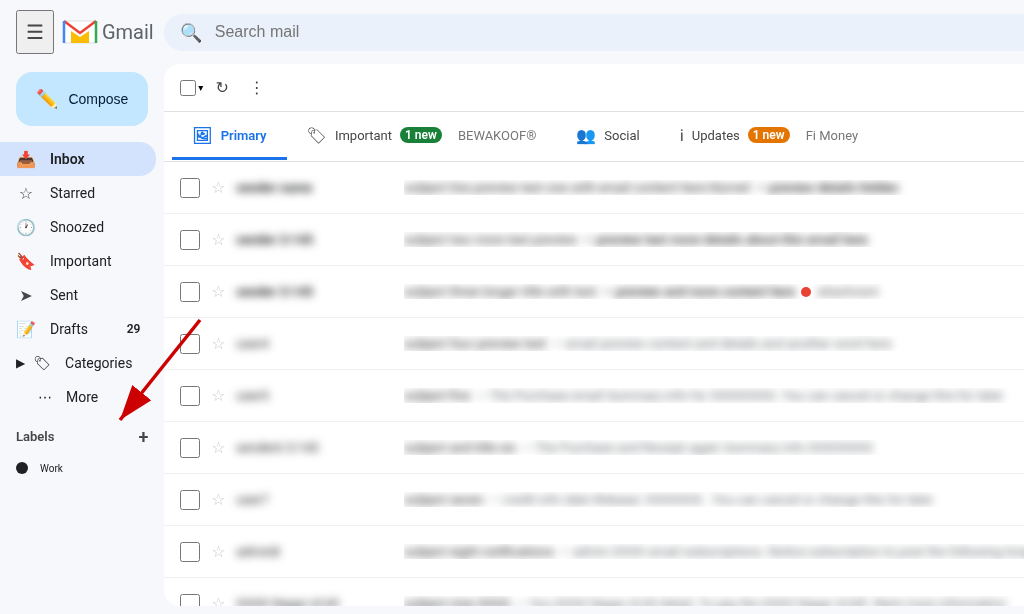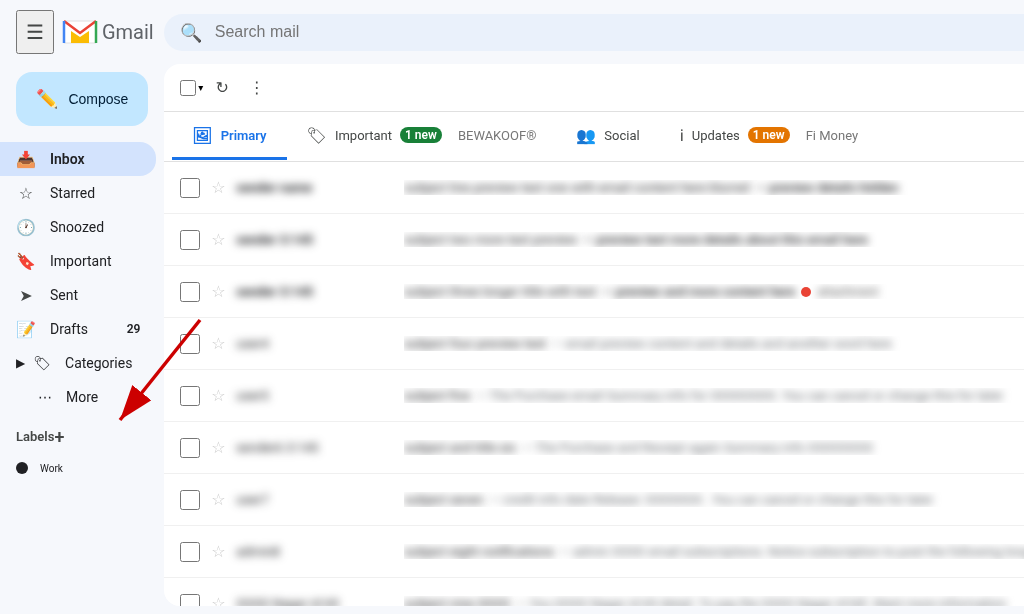--- a/index.html
+++ b/index.html
@@ -63,20 +63,21 @@
 
     .nav-section-header .expand-icon { font-size: 12px; margin-right: 8px; }
 
     .labels-section {
       padding: 8px 0;
     }
 
     .labels-header {
       display: flex;
       align-items: center;
+      justify-content: space-between;
       padding: 4px 16px;
       font-size: 13px;
       color: #444746;
       font-weight: 600;
     }
 
     .labels-header .add-label { cursor: pointer; font-size: 18px; color: #444746; }
 
     .label-item {
       display: flex;

